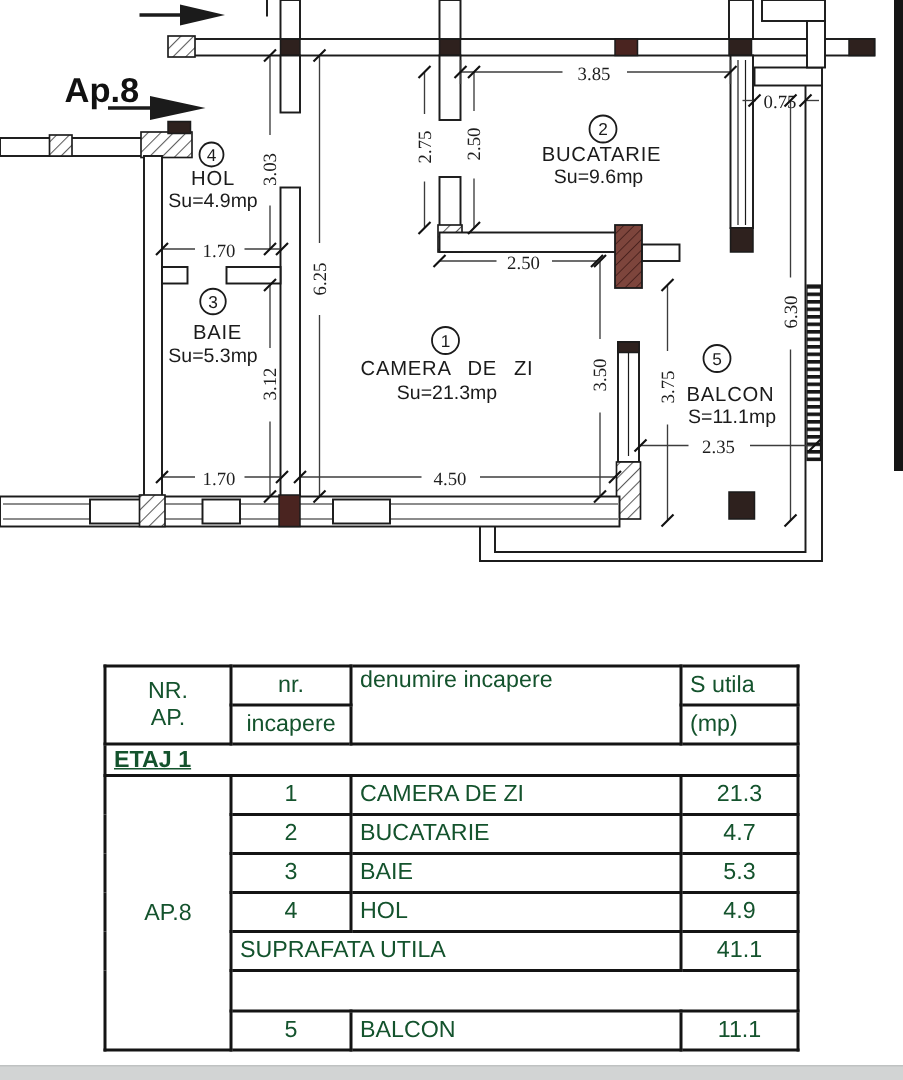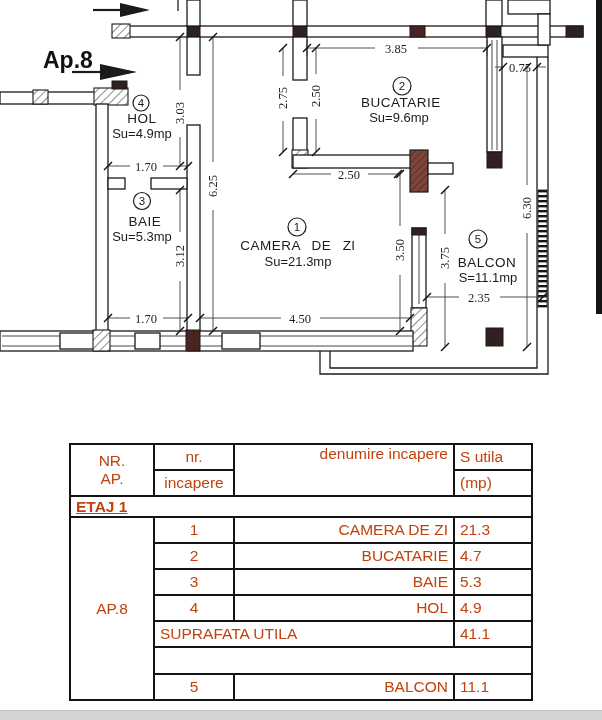--- a/index.html
+++ b/index.html
@@ -23,26 +23,26 @@
   .wide{word-spacing:7px;}
   .roomarea{font-family:"Liberation Sans",sans-serif;font-size:13px;fill:#1b1b1b;}
   .circnum{font-family:"Liberation Sans",sans-serif;font-size:11.5px;fill:#1b1b1b;}
   .circ{fill:none;stroke:#1b1b1b;stroke-width:1.2;}
   .apt{font-family:"Liberation Sans",sans-serif;font-size:23px;font-weight:bold;fill:#111;}
   .arrow{fill:#1b1b1b;}
   .arrowline{stroke:#1b1b1b;stroke-width:2.2;}
 
   #areatable{position:absolute;left:69px;top:443px;}
   table{border-collapse:collapse;font-family:"Liberation Sans",sans-serif;
-        font-size:15.5px;color:#c2410c;table-layout:fixed;}
+        font-size:15.5px;color:#14532d;table-layout:fixed;}
   td{border:2px solid #141414;padding:0 5px;overflow:hidden;white-space:nowrap;}
   .c-ap{width:72px;text-align:center;}
   .c-num{width:68px;text-align:center;}
-  .c-name{width:208px;text-align:right;}
-  .c-area{width:66px;text-align:left;}
+  .c-name{width:208px;text-align:left;}
+  .c-area{width:66px;text-align:center;}
   .hdr-left{text-align:left;margin-left:10px;}
   tr.hrow td{height:24px;}
   tr.etaj td{height:19px;font-weight:bold;text-decoration:underline;}
   tr.drow td{height:24px;}
   tr.emptyrow td{height:25px;}
   #graybar{position:absolute;left:0;top:710px;width:602px;height:10px;
            background:#d2d4d4;border-top:1px solid #bfc2c2;}
 </style>
 </head>
 <body>

